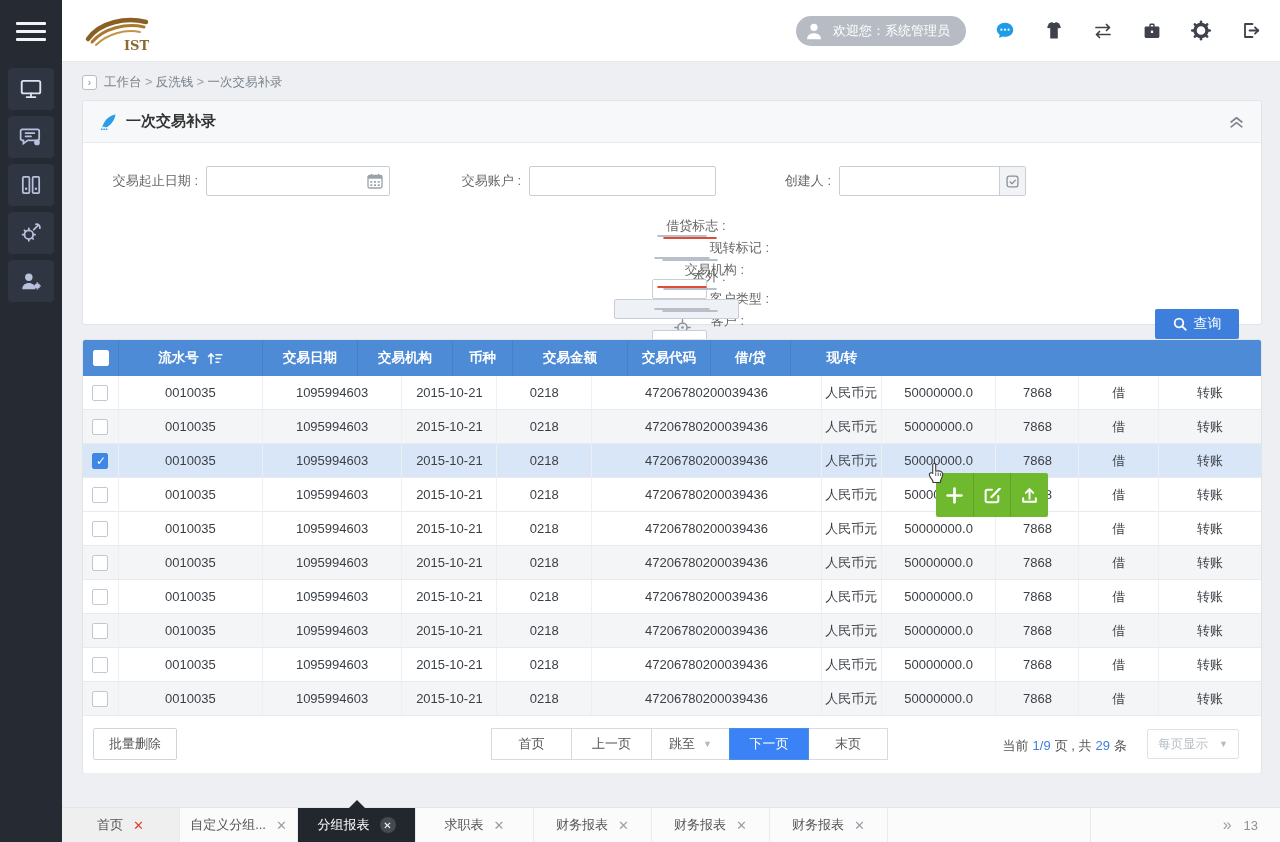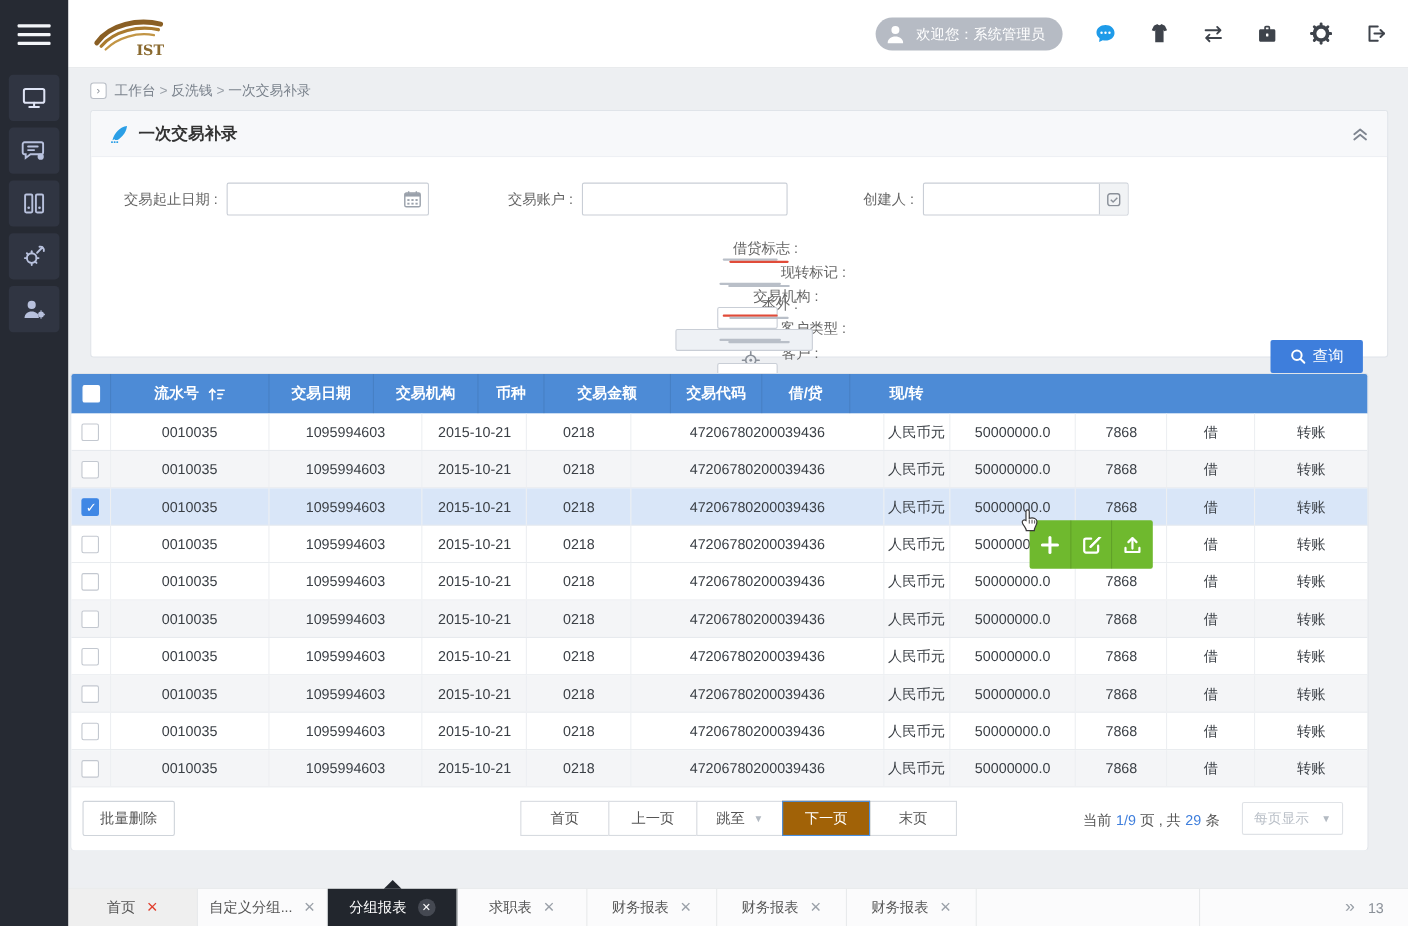--- a/index.html
+++ b/index.html
@@ -48,41 +48,41 @@
   .creator-btn { position:absolute; right:0; top:0; width:26px; height:28px; background:#f1f3f5; border-left:1px solid #c9ced6; display:flex; align-items:center; justify-content:center; cursor:pointer; }
   .tbtn { height:26px; min-width:50px; border:1px solid #b9bfc8; border-radius:2px; background:#fff; color:#444; font-size:13px; display:inline-flex; align-items:center; justify-content:center; padding:0 13px; position:relative; cursor:pointer; overflow:hidden; }
   .tbtn + .tbtn { margin-left:15px; }
   .tbtn.sel { border-color:#e14b39; }
   .tbtn.sel::after { content:""; position:absolute; right:0; bottom:0; border-left:13px solid transparent; border-bottom:13px solid #e14b39; }
   .inp-code { width:55px; margin-right:5px; }
   .inp-gray { width:125px; background:#eef1f5; margin-right:12px; }
   .target-icon { display:flex; cursor:pointer; }
   .query-btn { position:absolute; right:22px; top:166px; width:84px; height:30px; background:#3e7edc; border:0; border-radius:2px; color:#fff; font-size:14px; display:flex; align-items:center; justify-content:center; gap:7px; cursor:pointer; }
   
-  .card-table { left:64px; top:339px; width:1180px; height:434px; }
+  .card-table { left:82px; top:339px; width:1180px; height:434px; }
   .thead { display:flex; height:36px; background:#4d8bd6; border-radius:2px 2px 0 0; }
   .th { display:flex; align-items:center; justify-content:center; gap:8px; color:#fff; font-size:13.5px; font-weight:bold; border-right:1px solid rgba(0,0,0,0.08); }
   .th:last-child { border-right:0; }
   .tr { display:flex; height:34px; border-bottom:1px solid #e7eaee; background:#fff; }
   .tr.stripe { background:#f4f5f7; }
   .tr.selected { background:#d9e6f8; }
   .tr.hoverrow { background:#ffffff; }
   .td { display:flex; align-items:center; justify-content:center; font-size:13px; color:#3a3f45; border-right:1px solid #edeff2; }
   .td:last-child { border-right:0; }
   .cb { width:16px; height:16px; border:1px solid #c3c8d0; border-radius:2px; background:#fff; cursor:pointer; position:relative; }
   .cb.header { border-color:#fff; }
   .cb.checked { background:#3f87e5; border-color:#3f87e5; }
   .cb.checked::after { content:"✓"; position:absolute; left:2.5px; top:0px; color:#fff; font-size:12px; font-weight:bold; }
   
   .pagrow { position:relative; height:57px; background:#fff; border-radius:0 0 3px 3px; }
   .batch-btn { position:absolute; left:10px; top:12px; height:32px; padding:0 15px; background:#fff; border:1px solid #cfd4da; border-radius:2px; font-size:13px; color:#555; cursor:pointer; }
   .pager { position:absolute; left:408px; top:12px; display:flex; }
   .pbtn { height:32px; border:1px solid #d7dbe0; background:#fff; color:#555; font-size:13px; display:flex; align-items:center; justify-content:center; gap:8px; margin-left:-1px; cursor:pointer; }
   .pbtn:first-child { margin-left:0; }
-  .pbtn.active { background:#a16207; border-color:#4a90e2; color:#fff; z-index:1; }
+  .pbtn.active { background:#3b82f6; border-color:#4a90e2; color:#fff; z-index:1; }
   .caret { font-size:9px; color:#b3bac2; }
   .pageinfo { position:absolute; right:132px; top:21px; font-size:13px; color:#555; white-space:nowrap; }
   .pageinfo span { margin:0 2px; }
   .blue { color:#3e7edc; }
   .perpage { position:absolute; right:22px; top:13px; width:92px; height:30px; border:1px solid #dfe2e6; border-radius:2px; background:#fff; color:#b9bfc7; font-size:12.5px; display:flex; align-items:center; justify-content:space-between; padding:0 10px; cursor:pointer; }
   
   .rowactions { position:absolute; left:936px; top:473px; width:112px; height:44px; background:#6fb92e; display:flex; border-radius:2px; z-index:40; }
   .ract { flex:1; display:flex; align-items:center; justify-content:center; border-right:1px solid rgba(0,0,0,0.13); cursor:pointer; }
   .ract:last-child { border-right:0; }
   .cursor { position:absolute; left:926px; top:462px; z-index:50; pointer-events:none; }

